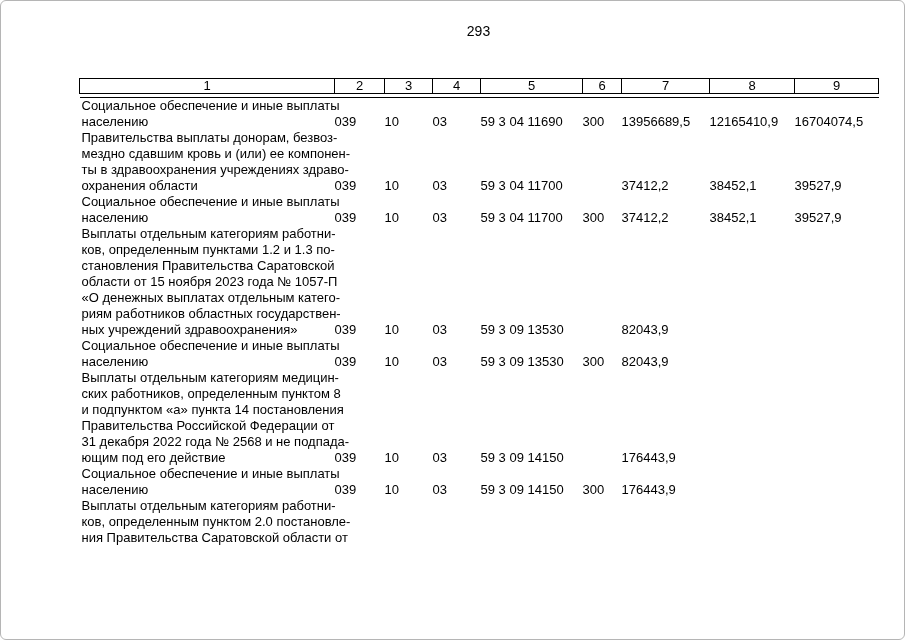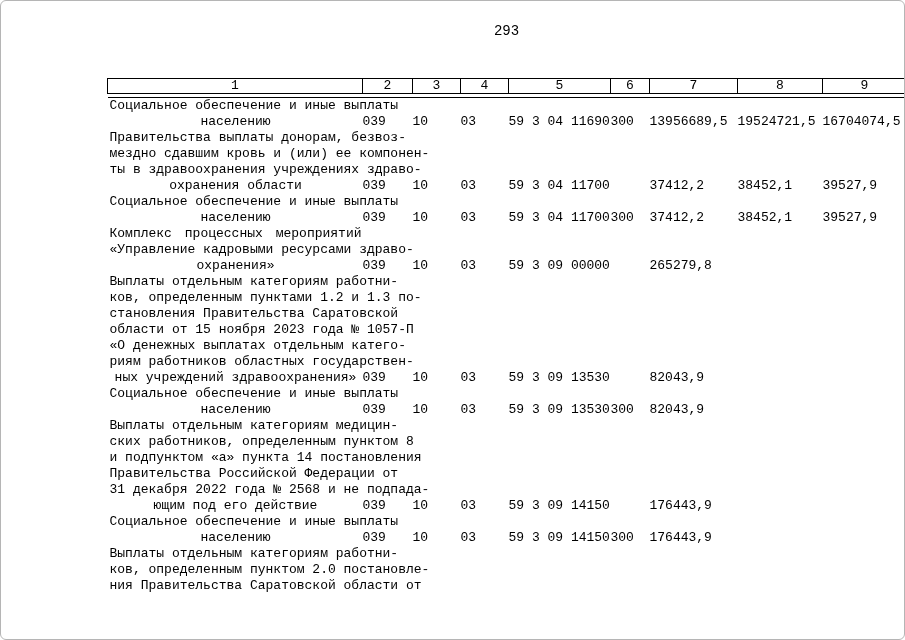--- a/index.html
+++ b/index.html
@@ -4,23 +4,22 @@
 <style>
   html, body { margin: 0; padding: 0; background: #ffffff; }
   .page {
     position: relative;
     width: 905px; height: 640px;
     box-sizing: border-box;
     background: #ffffff;
     border: 1px solid #b5b5b5;
     border-radius: 6px;
     overflow: hidden;
-    font-family: Liberation Mono, monospace;
+    font-family: Liberation Sans, sans-serif;
     color: #000000;
-    padding-left: 28px;
   }
   .page-number {
     margin: 23px 0 0 78px;
     width: 799px;
     text-align: center;
     font-size: 14px;
     line-height: 15px;
   }
   table.budget-table {
     border-collapse: collapse;
@@ -49,21 +48,21 @@
     padding: 0;
     line-height: 16px;
   }
   td.desc { padding: 0 1px 0 2px; }
   td.desc .jl {
     text-align: justify;
     text-align-last: justify;
     text-justify: inter-word;
     white-space: nowrap;
   }
-  td.desc .ll { text-align: center; white-space: nowrap; }
+  td.desc .ll { text-align: left; white-space: nowrap; }
   td.c { }
   td.r { padding-right: 5px; }
   td.r9 { padding-right: 2px; }
 </style>
 </head>
 <body>
 
 <div class="page">
   <div class="page-number">293</div>
   <table class="budget-table">
@@ -99,21 +98,21 @@
           <td class="desc">
             <div class="jl">Социальное обеспечение и иные выплаты</div>
             <div class="ll">населению</div>
           </td>
           <td class="c">039</td>
           <td class="c">10</td>
           <td class="c">03</td>
           <td class="c">59 3 04 11690</td>
           <td class="c">300</td>
           <td class="r">13956689,5</td>
-          <td class="r">19524721,5</td>
+          <td class="r">12165410,9</td>
           <td class="r r9">16704074,5</td>
         </tr>
         <tr>
           <td class="desc">
             <div class="jl">Правительства выплаты донорам, безвоз-</div>
             <div class="jl">мездно сдавшим кровь и (или) ее компонен-</div>
             <div class="jl">ты в здравоохранения учреждениях здраво-</div>
             <div class="ll">охранения области</div>
           </td>
           <td class="c">039</td>
@@ -131,35 +130,20 @@
             <div class="ll">населению</div>
           </td>
           <td class="c">039</td>
           <td class="c">10</td>
           <td class="c">03</td>
           <td class="c">59 3 04 11700</td>
           <td class="c">300</td>
           <td class="r">37412,2</td>
           <td class="r">38452,1</td>
           <td class="r r9">39527,9</td>
-        </tr>
-        <tr>
-          <td class="desc">
-            <div class="jl">Комплекс процессных мероприятий</div>
-            <div class="jl">«Управление кадровыми ресурсами здраво-</div>
-            <div class="ll">охранения»</div>
-          </td>
-          <td class="c">039</td>
-          <td class="c">10</td>
-          <td class="c">03</td>
-          <td class="c">59 3 09 00000</td>
-          <td class="c"></td>
-          <td class="r">265279,8</td>
-          <td class="r"></td>
-          <td class="r r9"></td>
         </tr>
         <tr>
           <td class="desc">
             <div class="jl">Выплаты отдельным категориям работни-</div>
             <div class="jl">ков, определенным пунктами 1.2 и 1.3 по-</div>
             <div class="jl">становления Правительства Саратовской</div>
             <div class="jl">области от 15 ноября 2023 года № 1057-П</div>
             <div class="jl">«О денежных выплатах отдельным катего-</div>
             <div class="jl">риям работников областных государствен-</div>
             <div class="ll">ных учреждений здравоохранения»</div>

